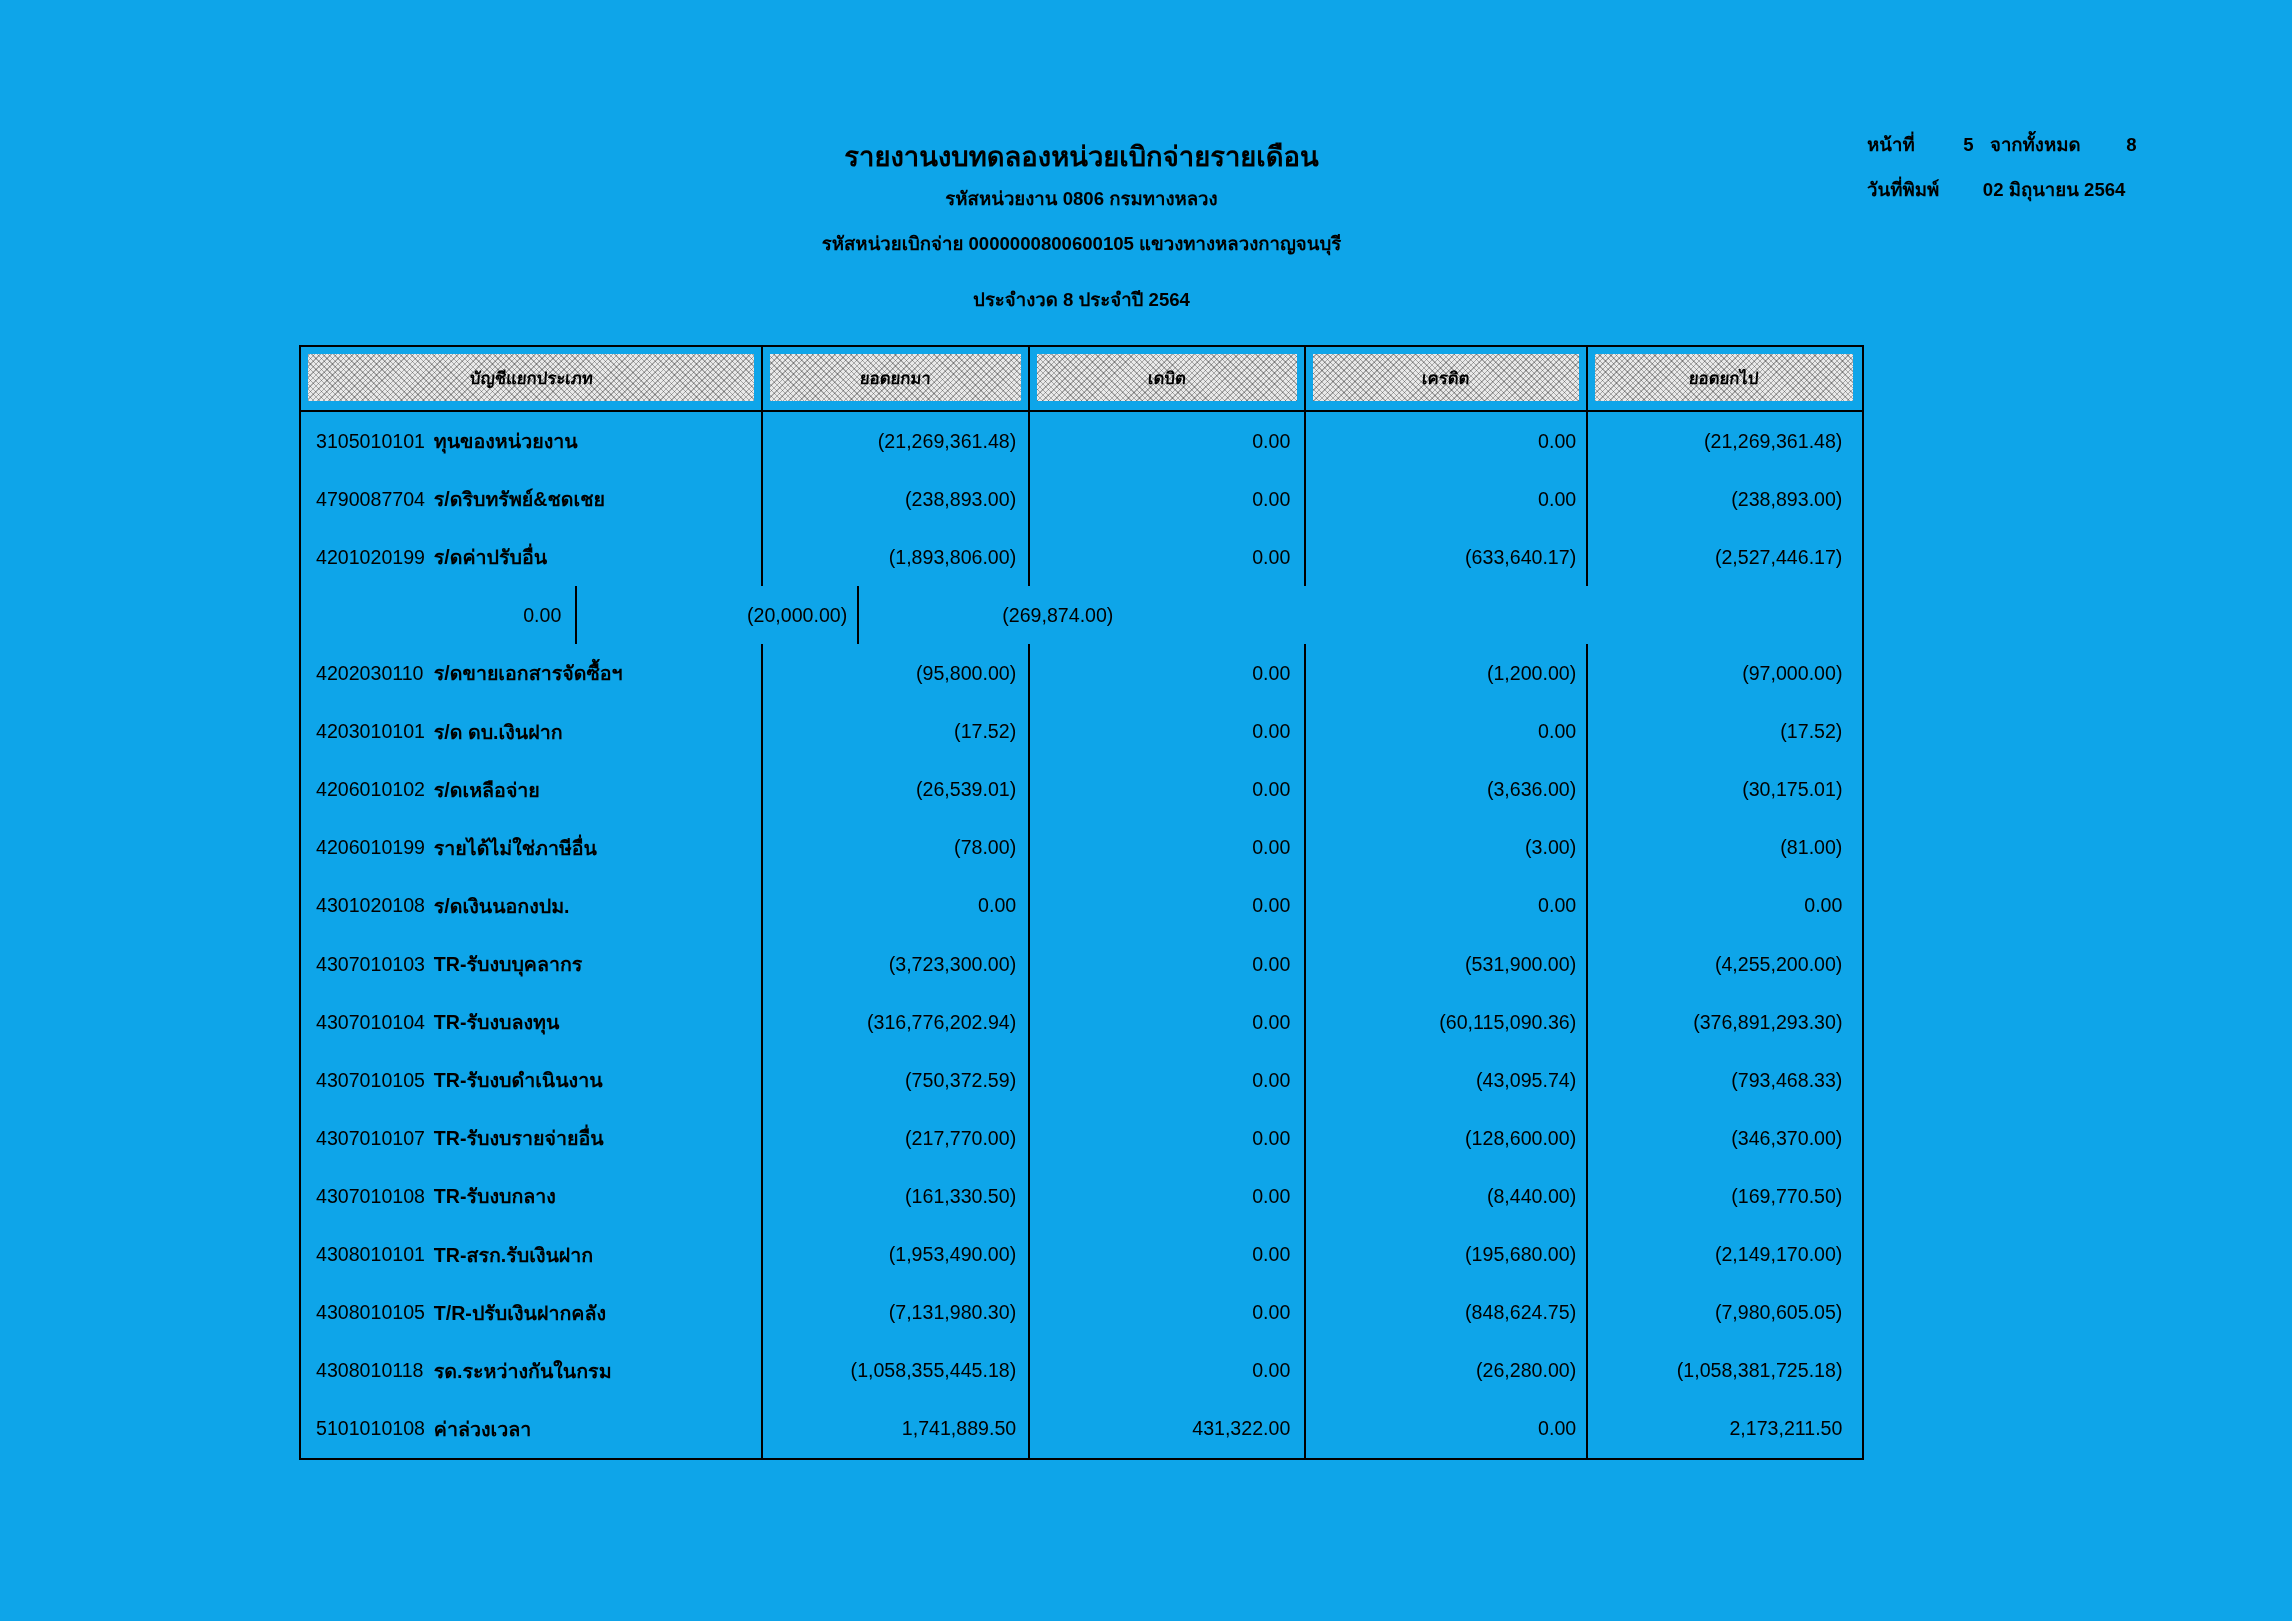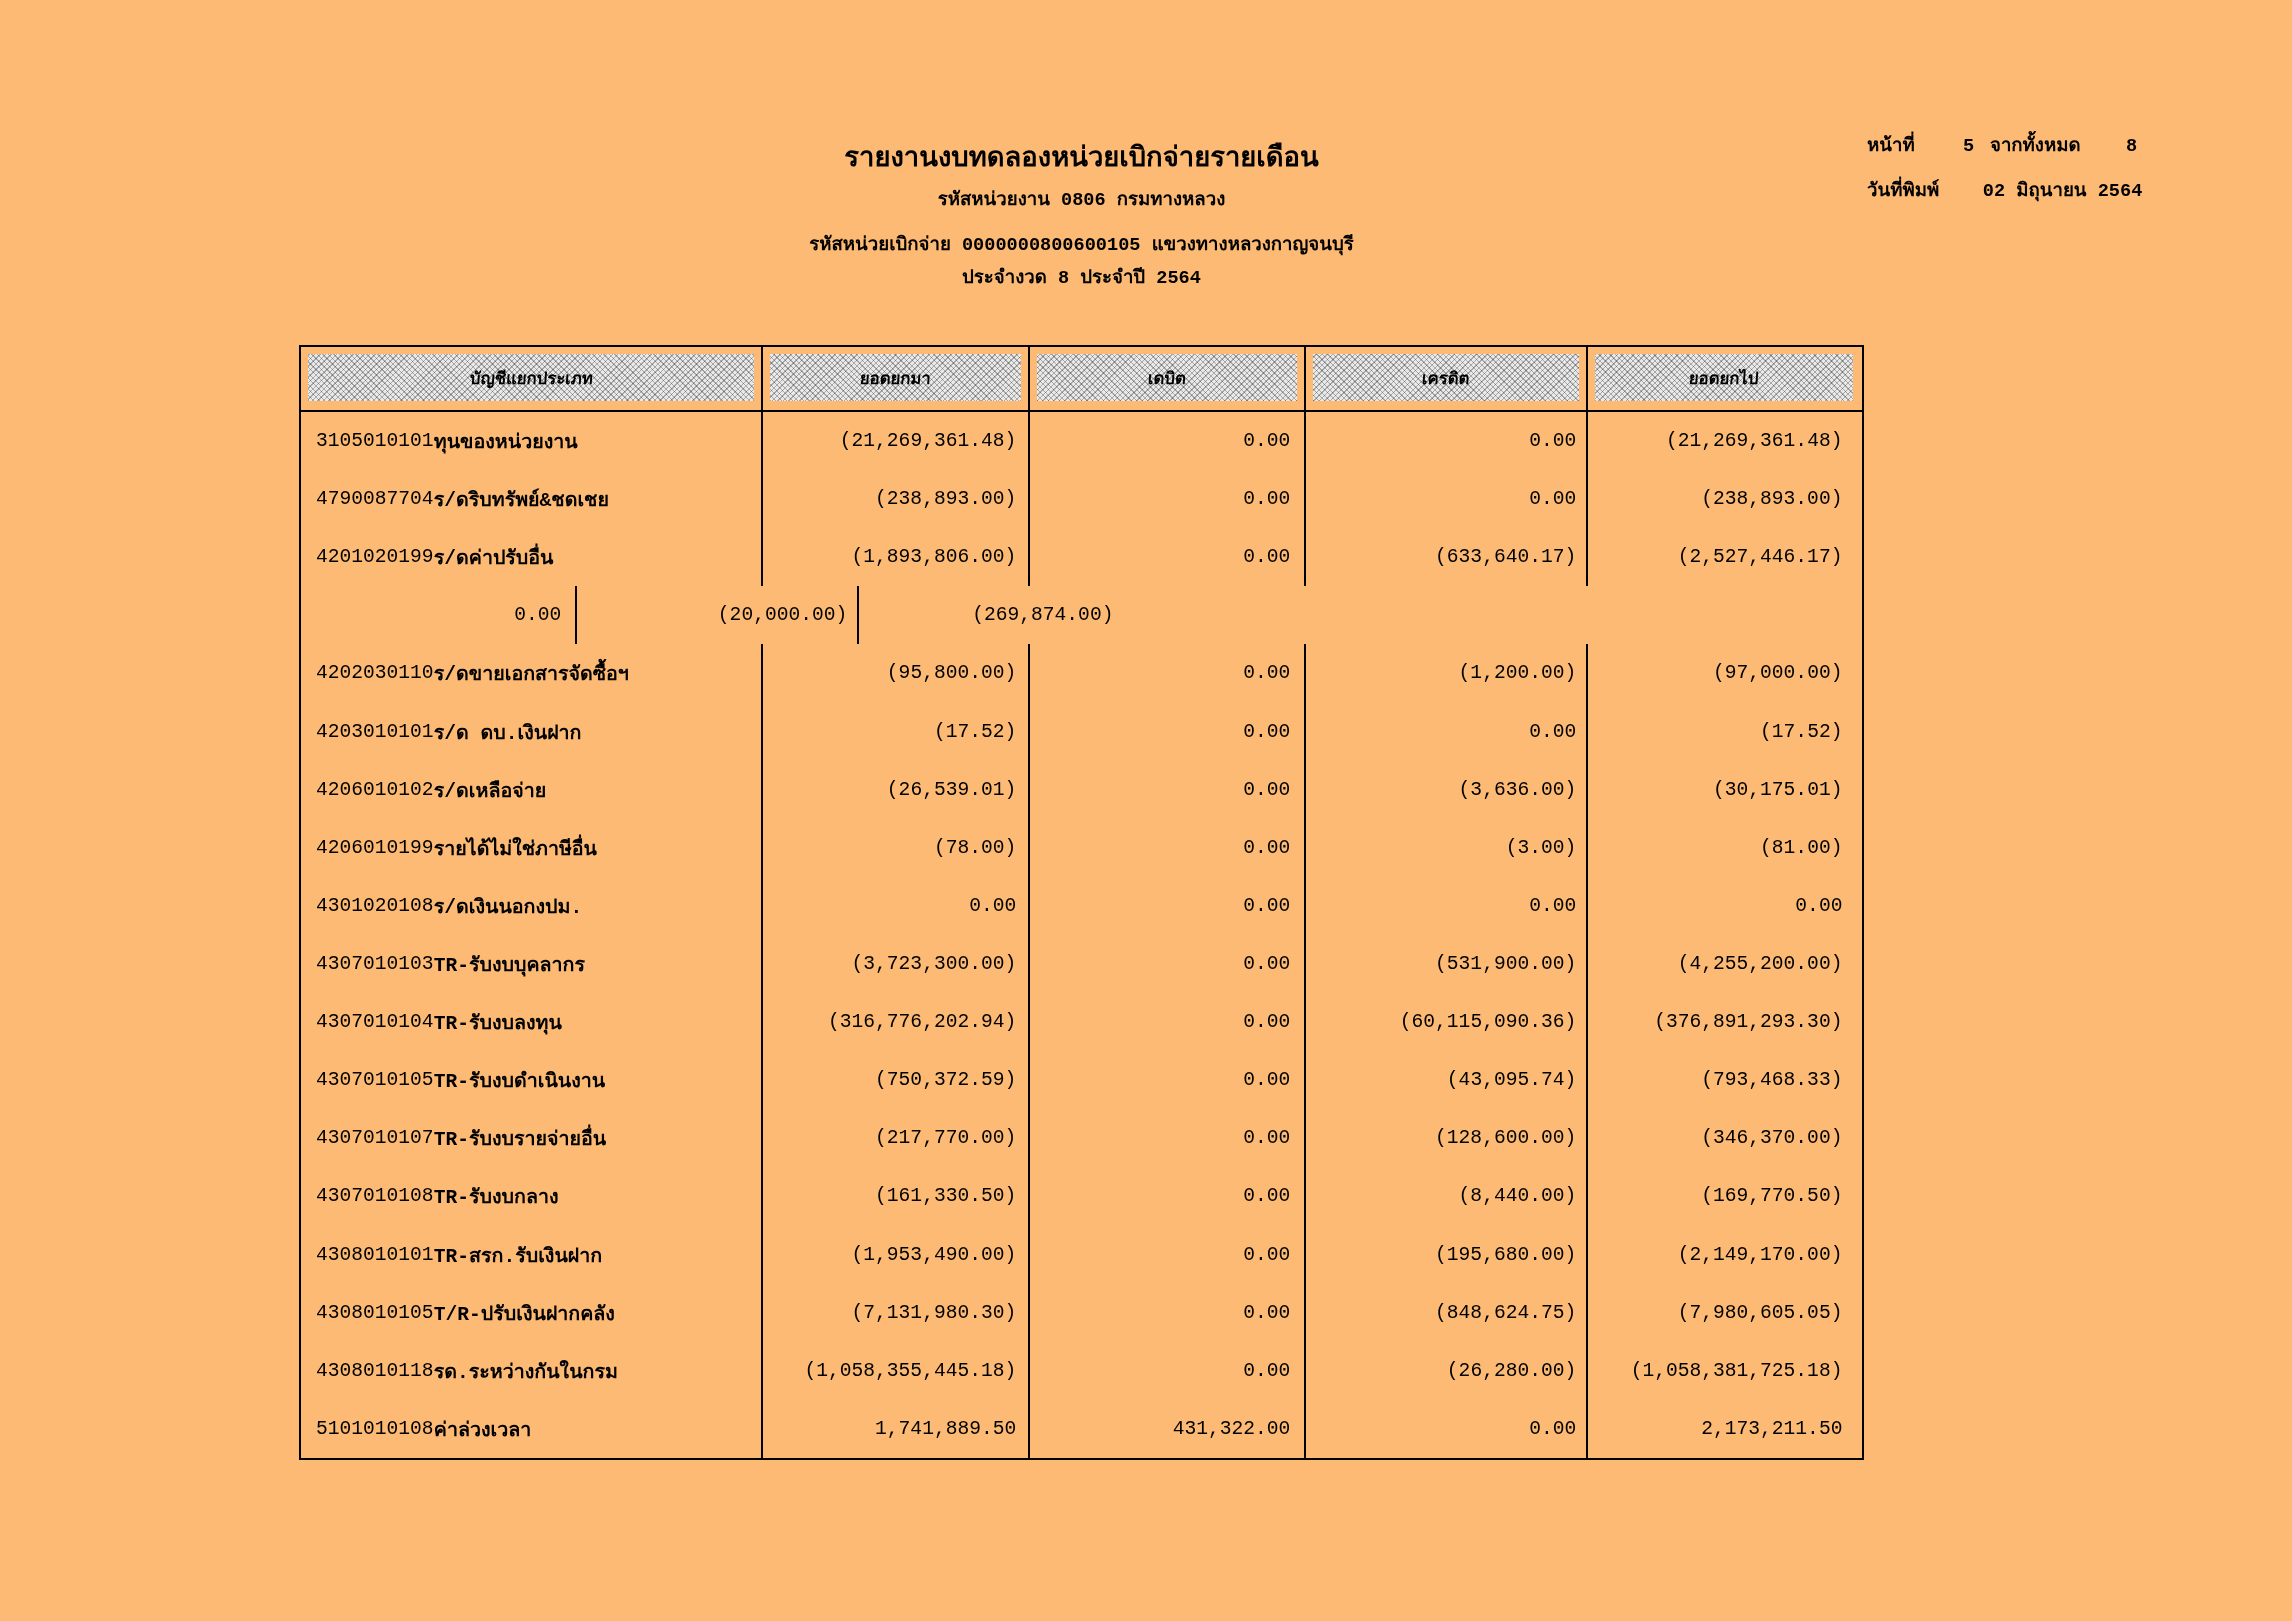--- a/index.html
+++ b/index.html
@@ -1,29 +1,29 @@
 <!DOCTYPE html>
 <html><head>
 <meta charset="utf-8">
 <style>
   html,body{margin:0;padding:0;background:#ffffff;}
   .page{
     position:relative;
     width:2293px;height:1621px;
-    background:#fdba74;
-    font-family:Liberation Mono, monospace;
+    background:#0ea5e9;
+    font-family:Liberation Sans, sans-serif;
     color:#000;
     overflow:hidden;
   }
   
   .doc-header{position:absolute;left:299px;top:0;width:1565px;text-align:center;}
   .doc-title{position:absolute;top:135px;left:0;width:100%;font-size:27.4px;font-weight:bold;}
   .doc-line2{position:absolute;top:184px;left:0;width:100%;font-size:18.6px;font-weight:bold;}
   .doc-line3{position:absolute;top:229px;left:0;width:100%;font-size:18.6px;font-weight:bold;}
-  .doc-line4{position:absolute;top:262px;left:0;width:100%;font-size:18.6px;font-weight:bold;}
+  .doc-line4{position:absolute;top:285px;left:0;width:100%;font-size:18.6px;font-weight:bold;}
   
   .page-info{position:absolute;left:1867px;top:130px;font-size:18.6px;font-weight:bold;}
   .pi-row{display:flex;align-items:baseline;height:23.5px;margin-bottom:21.6px;}
   .pi-label1{width:80px;}
   .pi-num{width:43px;text-align:center;}
   .pi-label2{width:120px;}
   .pi-label3{width:106px;}
   .pi-date{margin-left:9.8px;}
   
   .tb{

